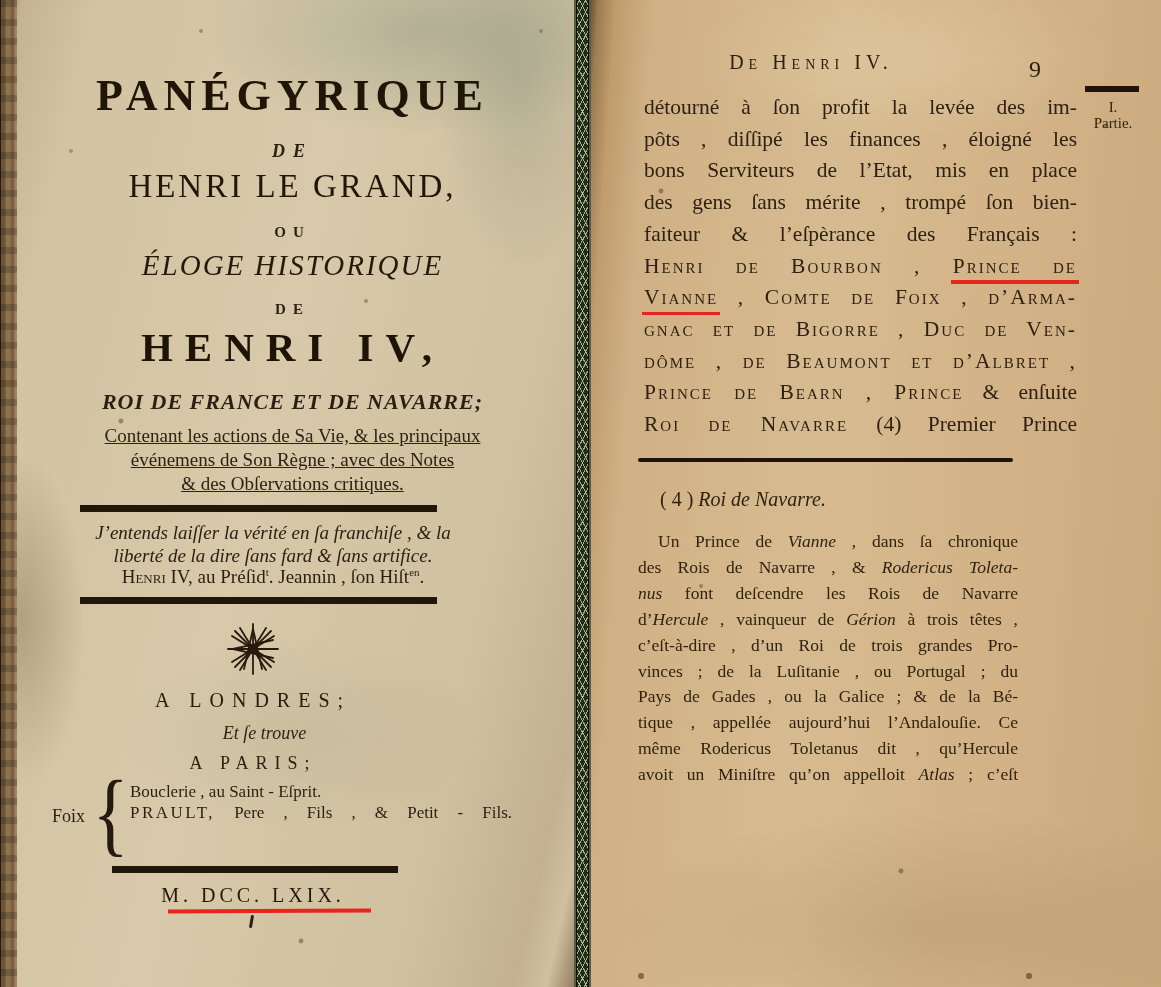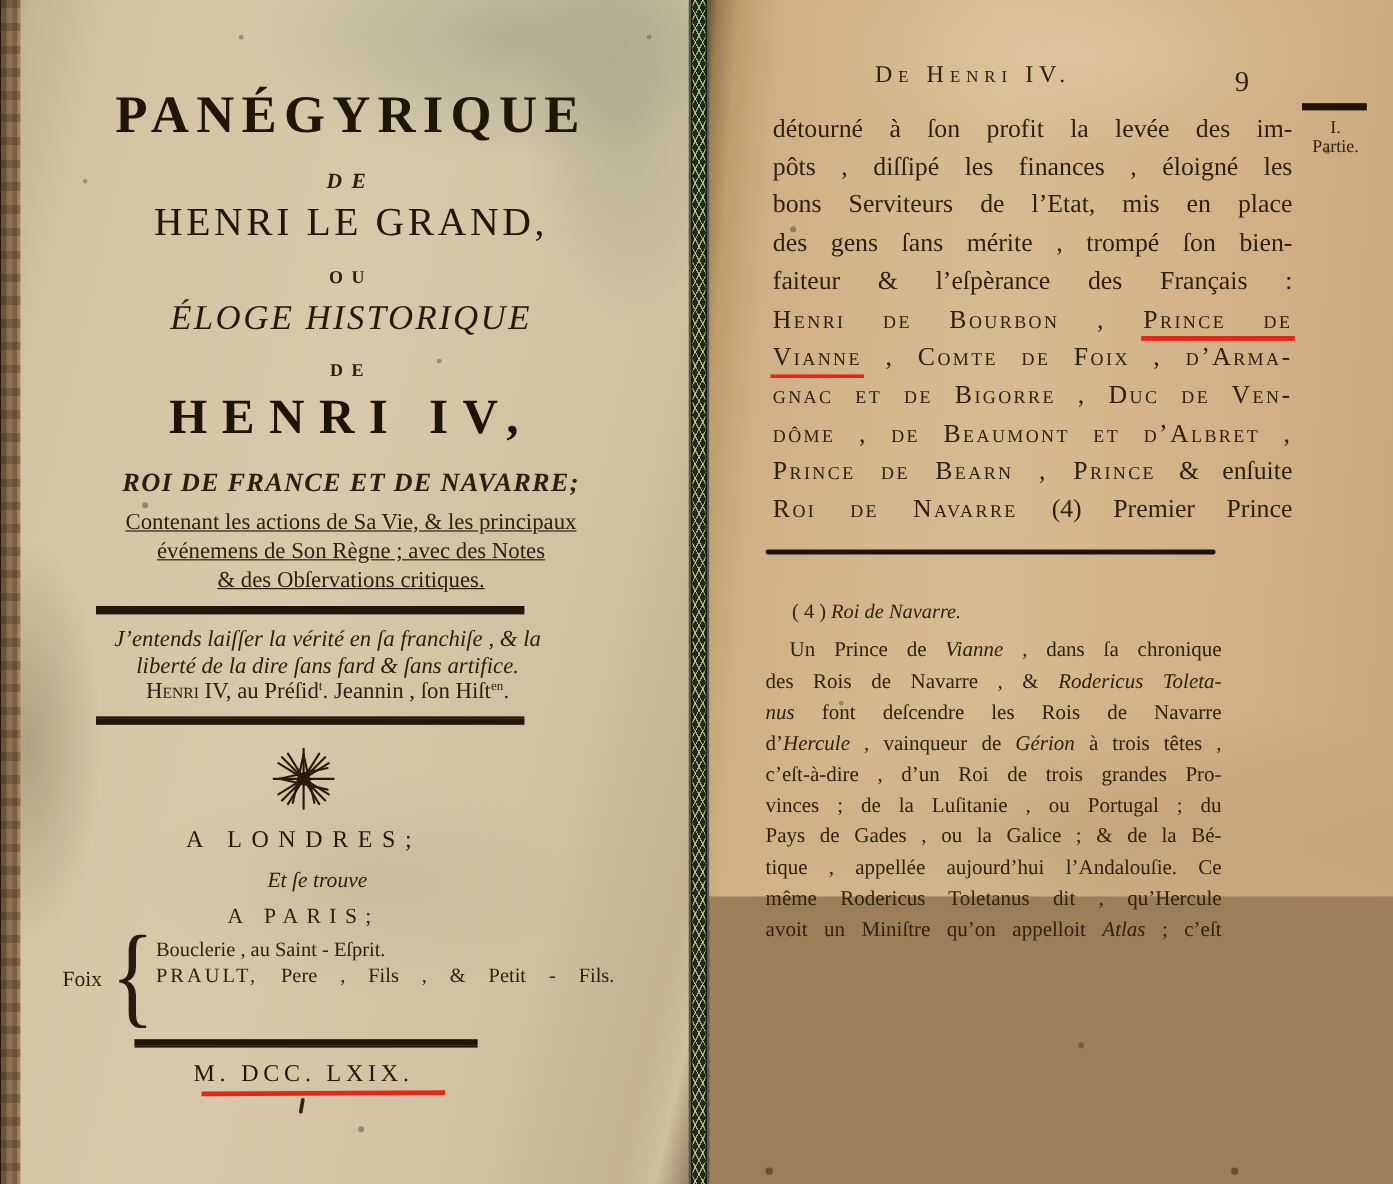--- a/index.html
+++ b/index.html
@@ -72,21 +72,21 @@
     background-color:#222b18;
     background-image:
       repeating-linear-gradient(62deg,  rgba(208,218,170,.75) 0 1px, transparent 1px 5.5px),
       repeating-linear-gradient(-62deg, rgba(208,218,170,.75) 0 1px, transparent 1px 5.5px);
     box-shadow: inset 2px 0 0 rgba(225,232,190,.35), inset -2px 0 0 rgba(225,232,190,.35),
                 inset 3px 0 0 #0c120a, inset -3px 0 0 #0c120a;
   }
 
   
   .page-right {
-    position:absolute; left:591px; top:0; width:570px; height:747px;
+    position:absolute; left:591px; top:0; width:570px; height:987px;
     background:
       radial-gradient(ellipse 300px 120px at 55% 6%, rgba(238,222,190,.28), transparent 70%),
       radial-gradient(ellipse 420px 160px at 60% 94%, rgba(118,88,52,.16), transparent 75%),
       linear-gradient(94deg, #6f5434 0%, #9c7c52 1.2%, #c09c6e 4%, #d0b185 10%, #d7bb90 40%, #d2b286 72%, #c9a87c 100%);
   }
   .rp-header { position:absolute; left:20px; top:51px; width:400px; text-align:center;
                font-size:20px; font-variant:small-caps; letter-spacing:5px; color:#2d2010; }
   .rp-pagenum { position:absolute; left:438px; top:56px; font-size:24px; color:#2d2010; }
   .rp-mrule { position:absolute; left:494px; top:86px; width:54px; height:3px;
               border-top:4px solid #1e140a; border-bottom:2px solid #1e140a; }
@@ -94,21 +94,21 @@
               font-size:15px; line-height:16px; color:#32240f; }
 
   .rp-body { position:absolute; left:53px; top:92px; width:433px; font-size:21.5px; color:#2e2113; }
   .jline { line-height:31.7px; text-align:justify; text-align-last:justify; white-space:nowrap; }
   .rp-body .sc { letter-spacing:2px; }
   .redline { position:relative; }
   .redline::after { content:""; position:absolute; left:-2px; right:-2px; bottom:-6px; height:3.5px; background:#e8251c; }
 
   .rp-sep { position:absolute; left:47px; top:458px; width:375px; height:4px; background:#1d130a; border-radius:2px; }
 
-  .rp-fnhead { position:absolute; left:69px; top:500px; font-size:17px; color:#30220f; }
+  .rp-fnhead { position:absolute; left:69px; top:488px; font-size:20px; color:#30220f; }
   .rp-fn { position:absolute; left:47px; top:529px; width:380px; font-size:17.5px; color:#30220f; }
   .fline { line-height:25.9px; text-align:justify; text-align-last:justify; white-space:nowrap; }
   .fline.indent { padding-left:20px; }
   .it { font-style:italic; }
 
   
   .specks { position:absolute; left:0; top:0; width:2px; height:2px; border-radius:50%;
     box-shadow: 120px 420px 0 1.5px rgba(70,55,35,.45), 365px 300px 0 1px rgba(70,55,35,.4),
       70px 150px 0 1px rgba(70,55,35,.35), 300px 940px 0 1.5px rgba(60,45,30,.4),
       540px 30px 0 1px rgba(70,55,35,.35), 660px 190px 0 1.5px rgba(70,50,30,.45),

